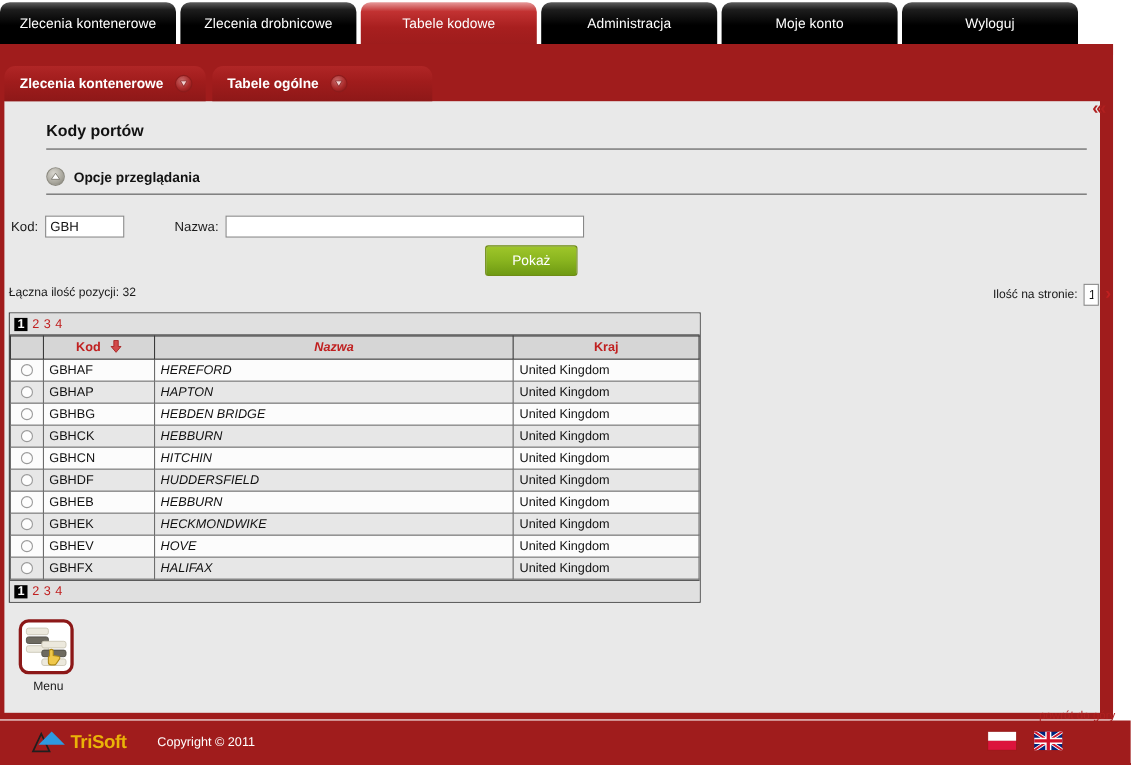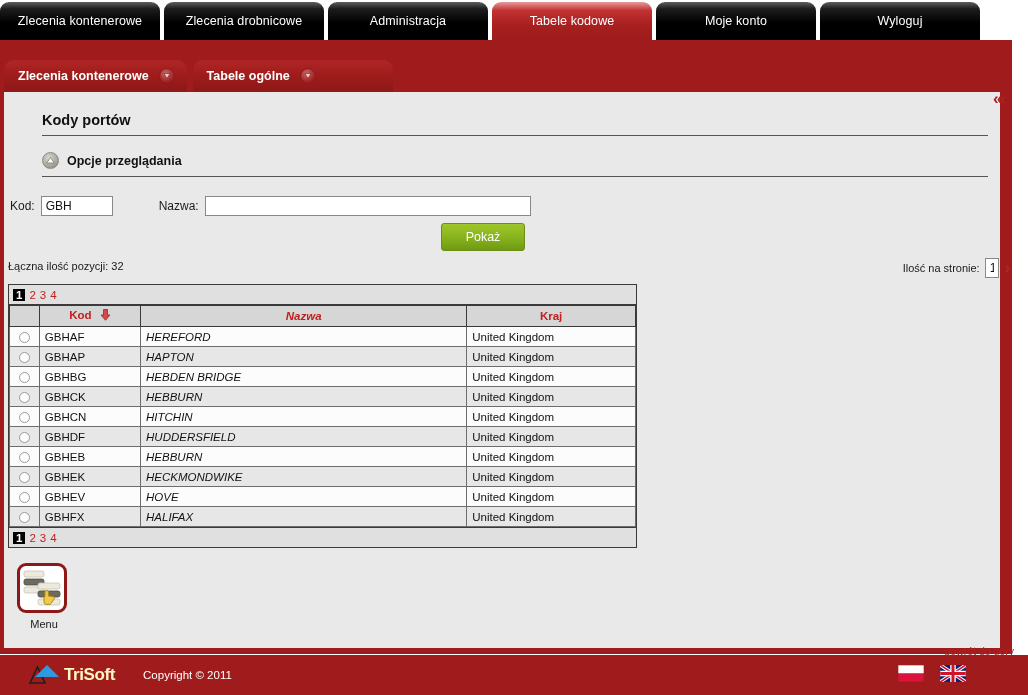--- a/index.html
+++ b/index.html
@@ -344,21 +344,21 @@
     display: flex;
     align-items: center;
     z-index: 9;
   }
   .logo {
     margin-left: 28px;
     display: flex;
     align-items: center;
   }
   .logo-text {
-    color: #fef9c3;
+    color: #eab308;
     font-weight: bold;
     font-size: 17px;
     letter-spacing: -.4px;
     margin-left: 2px;
   }
   .copyright {
     margin-left: 28px;
     color: #ffffff;
     font-size: 11.5px;
   }
@@ -381,22 +381,22 @@
 </style>
 </head>
 <body>
 
 <div id="app">
 
   <div class="topnav">
     <div class="topnav-tabs" id="top-tabs">
         <div class="tnt">Zlecenia kontenerowe</div>
         <div class="tnt">Zlecenia drobnicowe</div>
+        <div class="tnt active">Tabele kodowe</div>
         <div class="tnt">Administracja</div>
-        <div class="tnt active">Tabele kodowe</div>
         <div class="tnt">Moje konto</div>
         <div class="tnt">Wyloguj</div>
       </div>
     <div class="topnav-bar"></div>
   </div>
 
   <div class="frame"></div>
   <div class="right-strip"></div>
 
   <div class="subtabs" id="sub-tabs">

